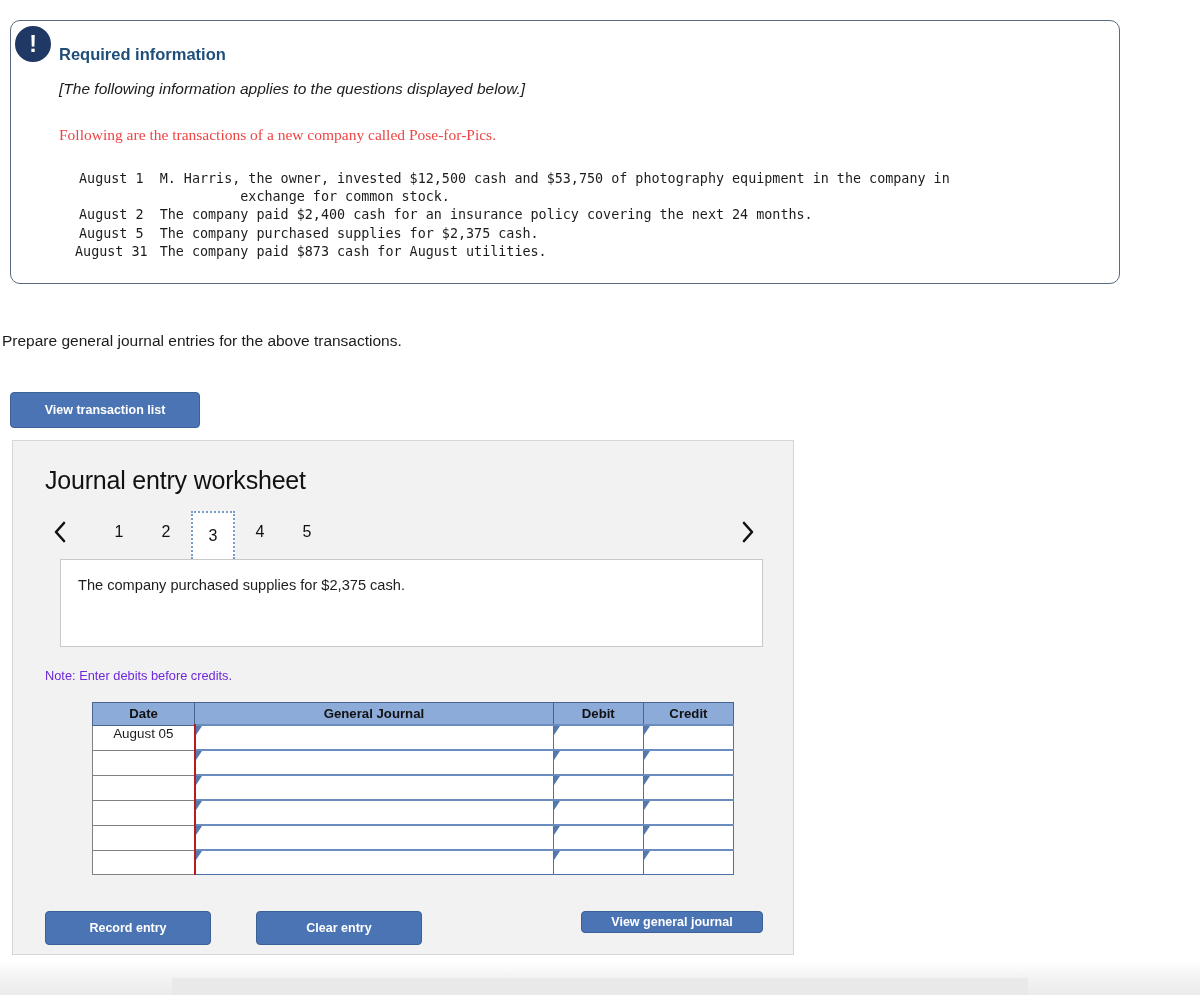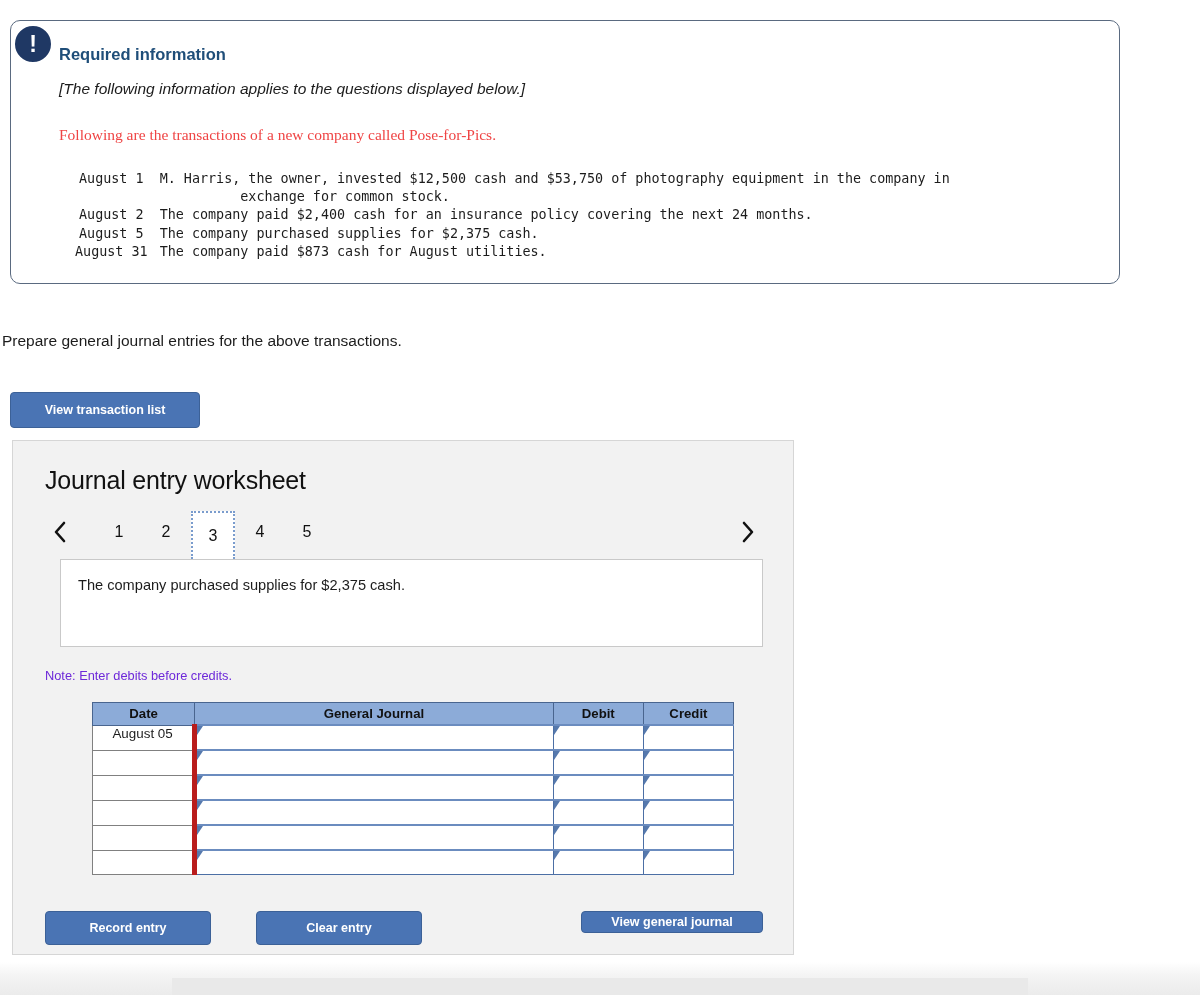--- a/index.html
+++ b/index.html
@@ -238,21 +238,21 @@
   .col-credit{ width: 90px; }
 
   #journal-table td {
     height: 23px;
     padding: 0;
     vertical-align: top;
     background: #ffffff;
   }
   td.date-cell {
     border-left: 1px solid #808080;
-    border-right: 5px solid #b91c1c;
+    border-right: 2px solid #b91c1c;
     border-bottom: 1px solid #808080;
     text-align: center;
     font-size: 13.4px;
     color: #1c1c1c;
     padding-top: 3px;
   }
   td.input-cell {
     border: 1px solid #4c6fa5;
     border-top: 2px solid #6b8cbf;
     position: relative;

